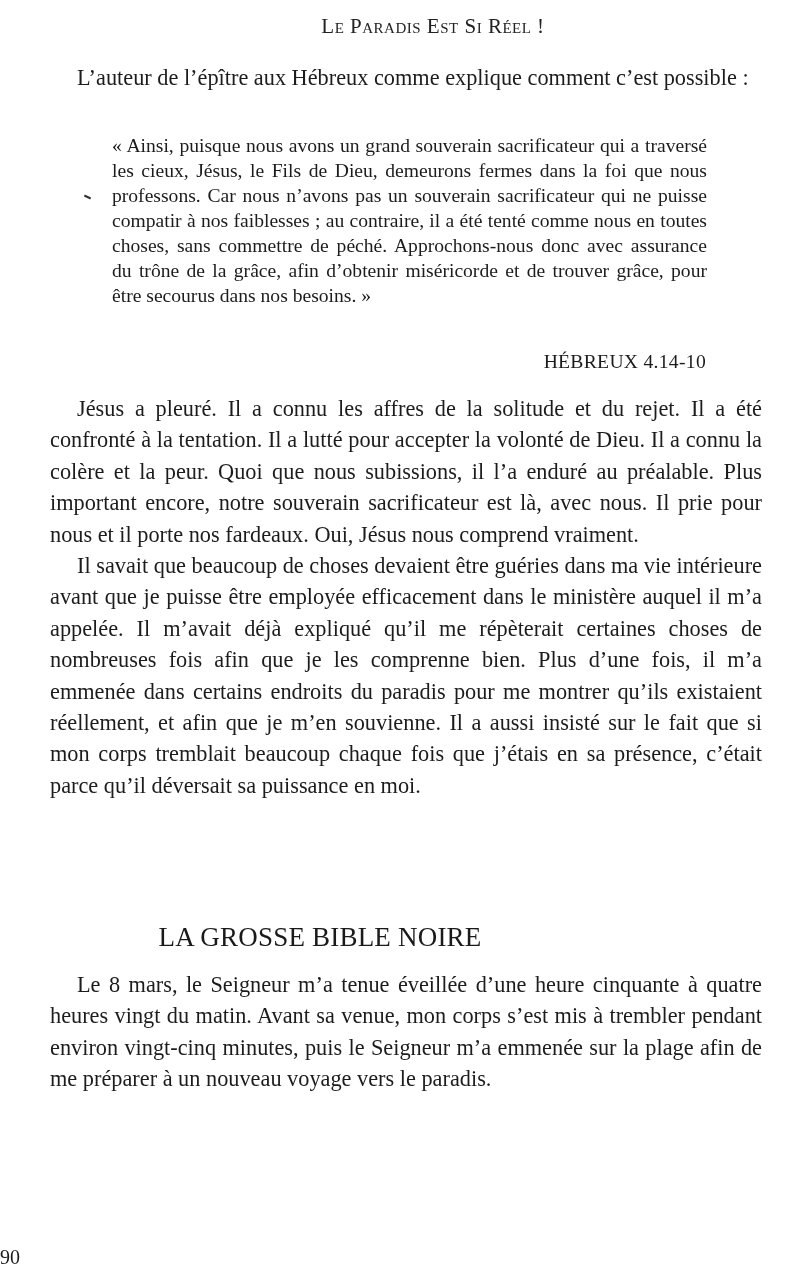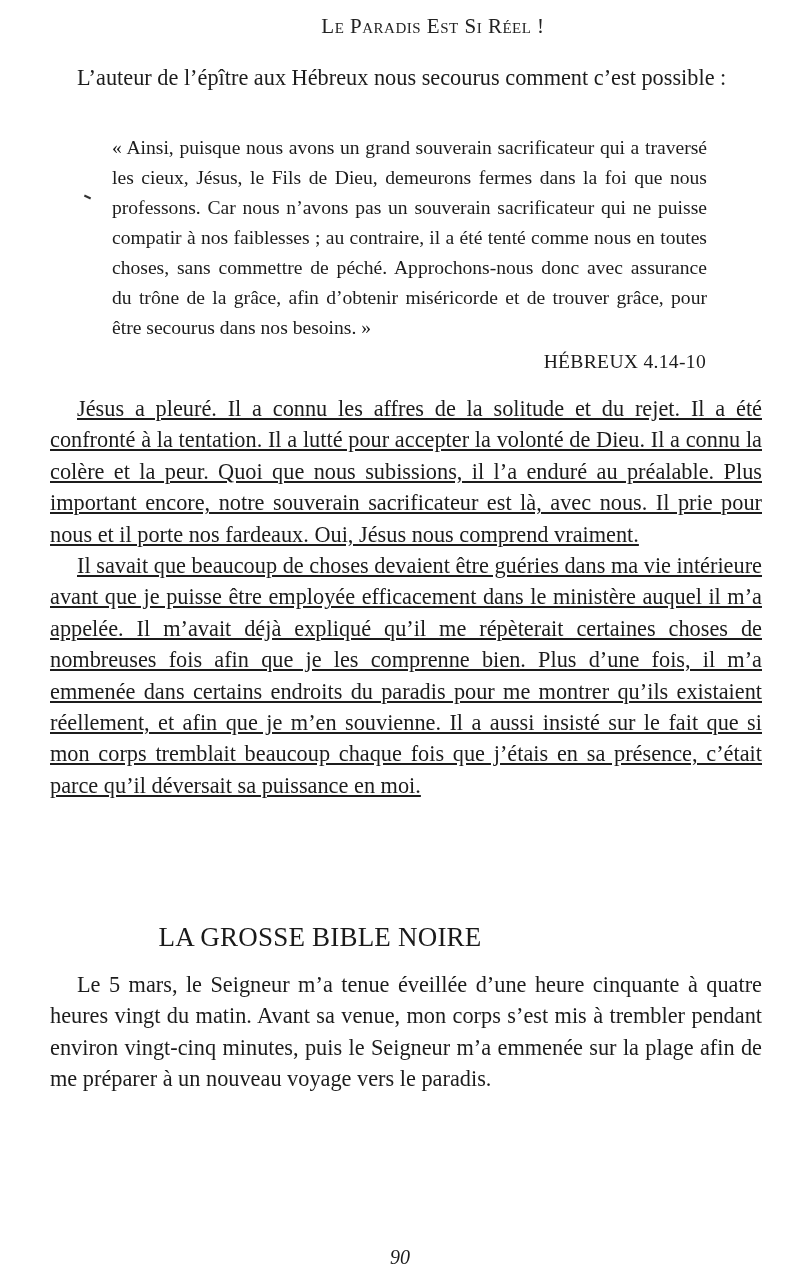--- a/index.html
+++ b/index.html
@@ -12,60 +12,60 @@
     position: absolute; top: 14px; left: 0; width: 800px; text-align: center;
     font-size: 21px; font-variant: small-caps; letter-spacing: 0.5px; color: #222; padding-left: 33px;
   }
   .body-block { position: absolute; left: 50px; width: 712px; }
   p.para {
     margin: 0; font-size: 22.3px; line-height: 31.4px; text-align: justify;
     text-indent: 27px; hyphens: manual;
   }
   .quote-block { position: absolute; left: 112px; width: 595px; top: 133px; }
   .quote-block p {
-    margin: 0; font-size: 19.6px; line-height: 30px; text-align: justify;
+    margin: 0; font-size: 19.6px; line-height: 25px; text-align: justify;
   }
   .quote-ref {
     position: absolute; top: 351px; right: 94px; font-size: 19.6px; letter-spacing: 0.3px;
   }
   .section-heading {
     position: absolute; top: 922px; left: 0; width: 640px; text-align: center;
     font-size: 27px; letter-spacing: 0.2px; color: #1a1a1a;
   }
   .page-number {
-    position: absolute; top: 1246px; left: 0; width: 800px; text-align: center; font-size: 20px; font-style: italic;
+    position: absolute; top: 1246px; left: 0; width: 800px; font-size: 20px;
   }
   .scan-mark {
     position: absolute; left: 84px; top: 196px; width: 7px; height: 2px;
     background: #333; transform: rotate(25deg);
   }
 </style>
 </head>
 <body>
 
 <div class="page">
 
   <div class="running-head">Le Paradis Est Si Réel !</div>
 
   <div class="body-block" style="top:62px;">
-    <p class="para">L’auteur de l’épître aux Hébreux nous secourus comment c’est possi­ble :</p>
+    <p class="para">L’auteur de l’épître aux Hébreux comme explique comment c’est possi­ble :</p>
   </div>
 
   <div class="scan-mark"></div>
 
   <div class="quote-block">
     <p>« Ainsi, puisque nous avons un grand souverain sacrificateur qui a traversé les cieux, Jésus, le Fils de Dieu, demeurons fermes dans la foi que nous professons. Car nous n’avons pas un souverain sacri­ficateur qui ne puisse compatir à nos faiblesses ; au contraire, il a été tenté comme nous en toutes choses, sans commettre de péché. Approchons-nous donc avec assurance du trône de la grâce, afin d’obtenir miséricorde et de trouver grâce, pour être secourus dans nos besoins. »</p>
   </div>
   <div class="quote-ref">HÉBREUX 4.14-10</div>
 
-  <div class="body-block" style="top:393px;text-decoration:underline;">
+  <div class="body-block" style="top:393px;">
     <p class="para">Jésus a pleuré. Il a connu les affres de la solitude et du rejet. Il a été confronté à la tentation. Il a lutté pour accepter la volonté de Dieu. Il a connu la colère et la peur. Quoi que nous subissions, il l’a enduré au préalable. Plus important encore, notre souverain sacrificateur est là, avec nous. Il prie pour nous et il porte nos fardeaux. Oui, Jésus nous comprend vraiment.</p>
     <p class="para">Il savait que beaucoup de choses devaient être guéries dans ma vie in­térieure avant que je puisse être employée efficacement dans le ministère auquel il m’a appelée. Il m’avait déjà expliqué qu’il me répèterait certaines choses de nombreuses fois afin que je les comprenne bien. Plus d’une fois, il m’a emmenée dans certains endroits du paradis pour me montrer qu’ils existaient réellement, et afin que je m’en souvienne. Il a aussi insisté sur le fait que si mon corps tremblait beaucoup chaque fois que j’étais en sa présence, c’était parce qu’il déversait sa puissance en moi.</p>
   </div>
 
   <div class="section-heading">LA GROSSE BIBLE NOIRE</div>
 
   <div class="body-block" style="top:969px;">
-    <p class="para">Le 5 mars, le Seigneur m’a tenue éveillée d’une heure cinquante à qua­tre heures vingt du matin. Avant sa venue, mon corps s’est mis à trembler pendant environ vingt-cinq minutes, puis le Seigneur m’a emmenée sur la plage afin de me préparer à un nouveau voyage vers le paradis.</p>
+    <p class="para">Le 8 mars, le Seigneur m’a tenue éveillée d’une heure cinquante à qua­tre heures vingt du matin. Avant sa venue, mon corps s’est mis à trembler pendant environ vingt-cinq minutes, puis le Seigneur m’a emmenée sur la plage afin de me préparer à un nouveau voyage vers le paradis.</p>
   </div>
 
   <div class="page-number">90</div>
 </div>
 
 </body></html>

